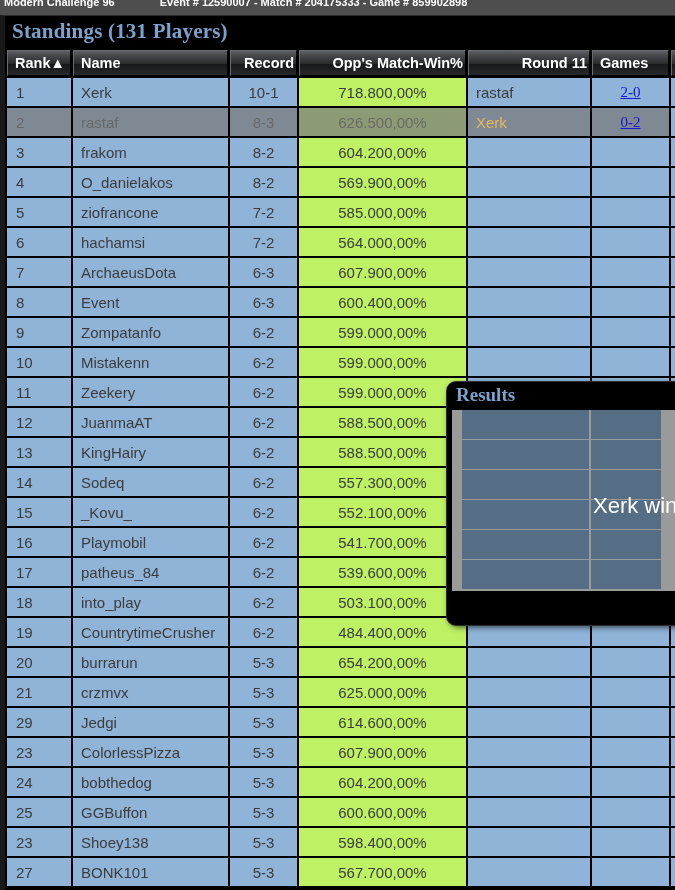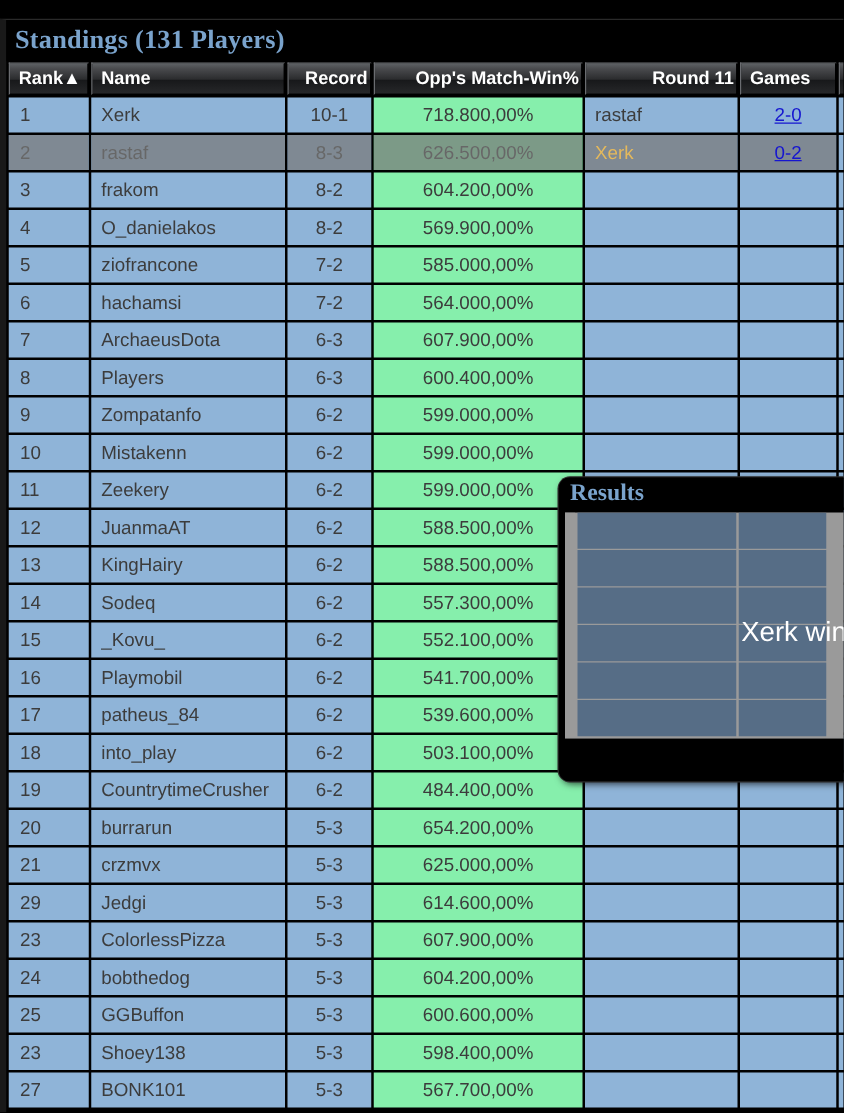--- a/index.html
+++ b/index.html
@@ -99,21 +99,21 @@
     background: #8fb4d8;
     color: #3c3c3c;
     font-size: 15px;
     font-family: "Liberation Sans", sans-serif;
     padding: 0 8px;
     white-space: nowrap;
     overflow: hidden;
   }
   #standings-table td.c-center { text-align: center; padding: 0 2px; margin-top: 44px; }
   #standings-table td.col-oppwin {
-    background: #86efac;
+    background: #bef264;
     text-align: center;
   }
   #standings-table td.col-rank { padding-left: 9px; }
 
   
   tr.row-selected td { position: relative; }
   tr.row-selected td::after {
     content: "";
     position: absolute;
     inset: 0;
@@ -125,21 +125,21 @@
   tr.row-selected td.col-name,
   tr.row-selected td.col-record { color: #5e5e5e; }
 
   .cell-txt { display: inline; }
   .name-highlight { color: #e5b95c; }
 
   a.games-link {
     color: #1616d0;
     text-decoration: underline;
     font-size: 15px;
-    font-family: Liberation Sans, sans-serif;
+    font-family: Liberation Serif, serif;
   }
 
   
   td.col-tail, th.col-tail { background: #e8e8e8; }
   tr.row-selected td.col-tail::after { background: rgba(120,120,120,0.0); }
 
   
   #results-popup {
     position: absolute;
     left: 447px;
@@ -209,20 +209,26 @@
     width: 240px;
     height: 34px;
     background: #000;
   }
 </style>
 </head>
 <body>
 
 <div id="app">
 
+  <div id="titlebar">
+    <div class="tb-inner">
+      <span>Modern Challenge 96</span>
+      <span class="tb-event">Event # 12590007 - Match # 204175333 - Game # 859902898</span>
+    </div>
+  </div>
 
   <div id="panel">
 
     <div id="standings-heading">Standings (131 Players)</div>
 
     <table id="standings-table">
       <colgroup>
         <col style="width:64px">
         <col style="width:155px">
         <col style="width:67px">
@@ -301,21 +307,21 @@
             <td class="col-rank">7</td>
             <td class="col-name">ArchaeusDota</td>
             <td class="col-record c-center">6-3</td>
             <td class="col-oppwin">607.900,00%</td>
             <td class="col-round11"><span class="cell-txt"></span></td>
             <td class="col-games c-center"></td>
             <td class="col-tail"></td>
           </tr>
           <tr>
             <td class="col-rank">8</td>
-            <td class="col-name">Players</td>
+            <td class="col-name">Event</td>
             <td class="col-record c-center">6-3</td>
             <td class="col-oppwin">600.400,00%</td>
             <td class="col-round11"><span class="cell-txt"></span></td>
             <td class="col-games c-center"></td>
             <td class="col-tail"></td>
           </tr>
           <tr>
             <td class="col-rank">9</td>
             <td class="col-name">Zompatanfo</td>
             <td class="col-record c-center">6-2</td>

